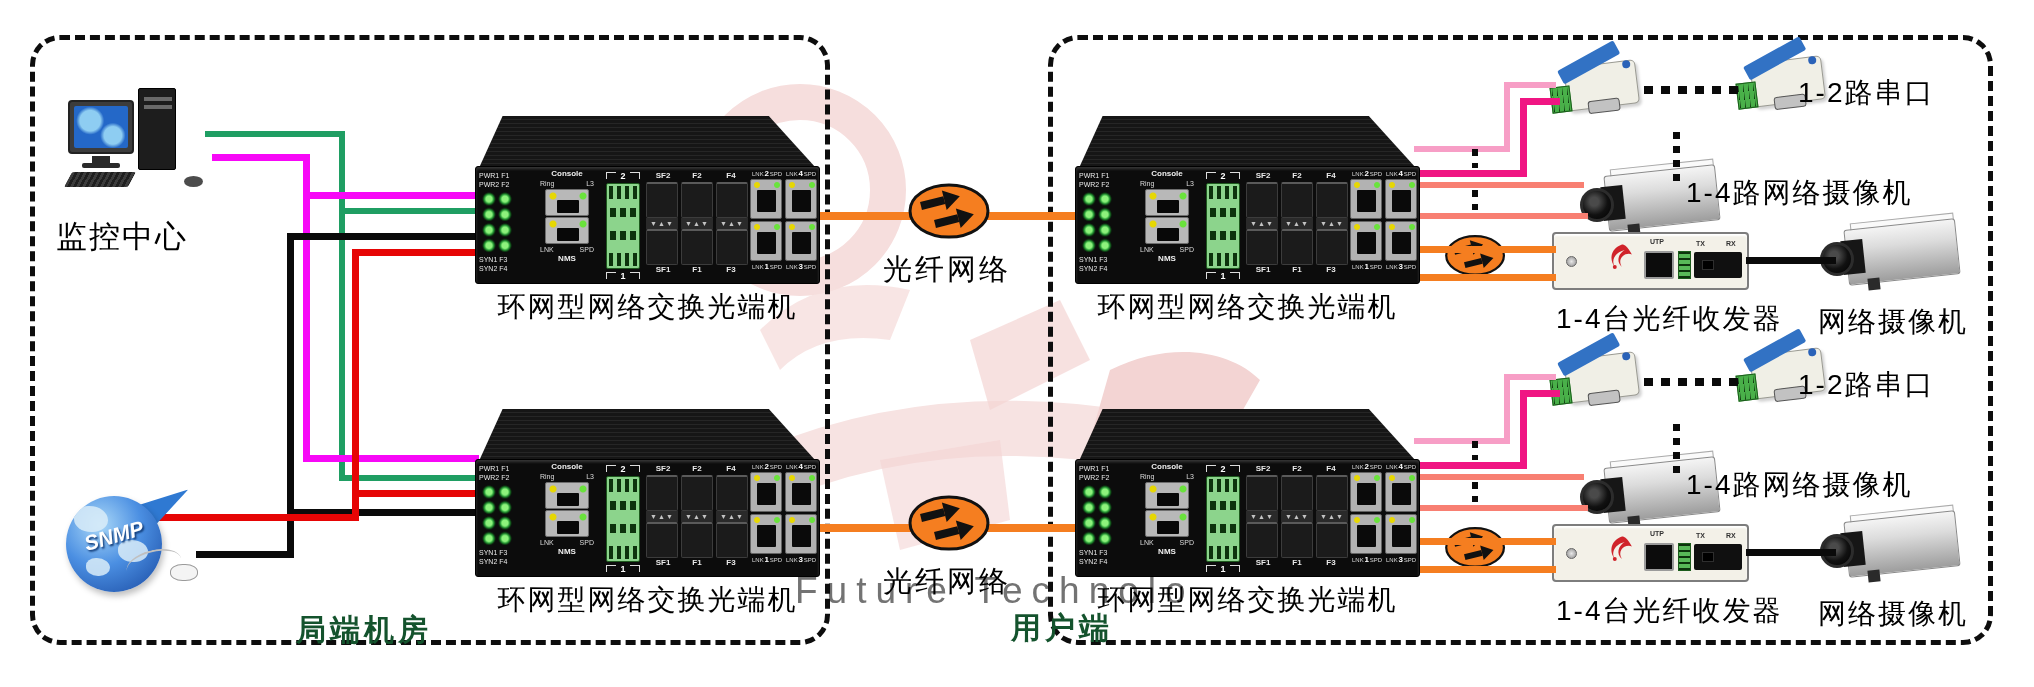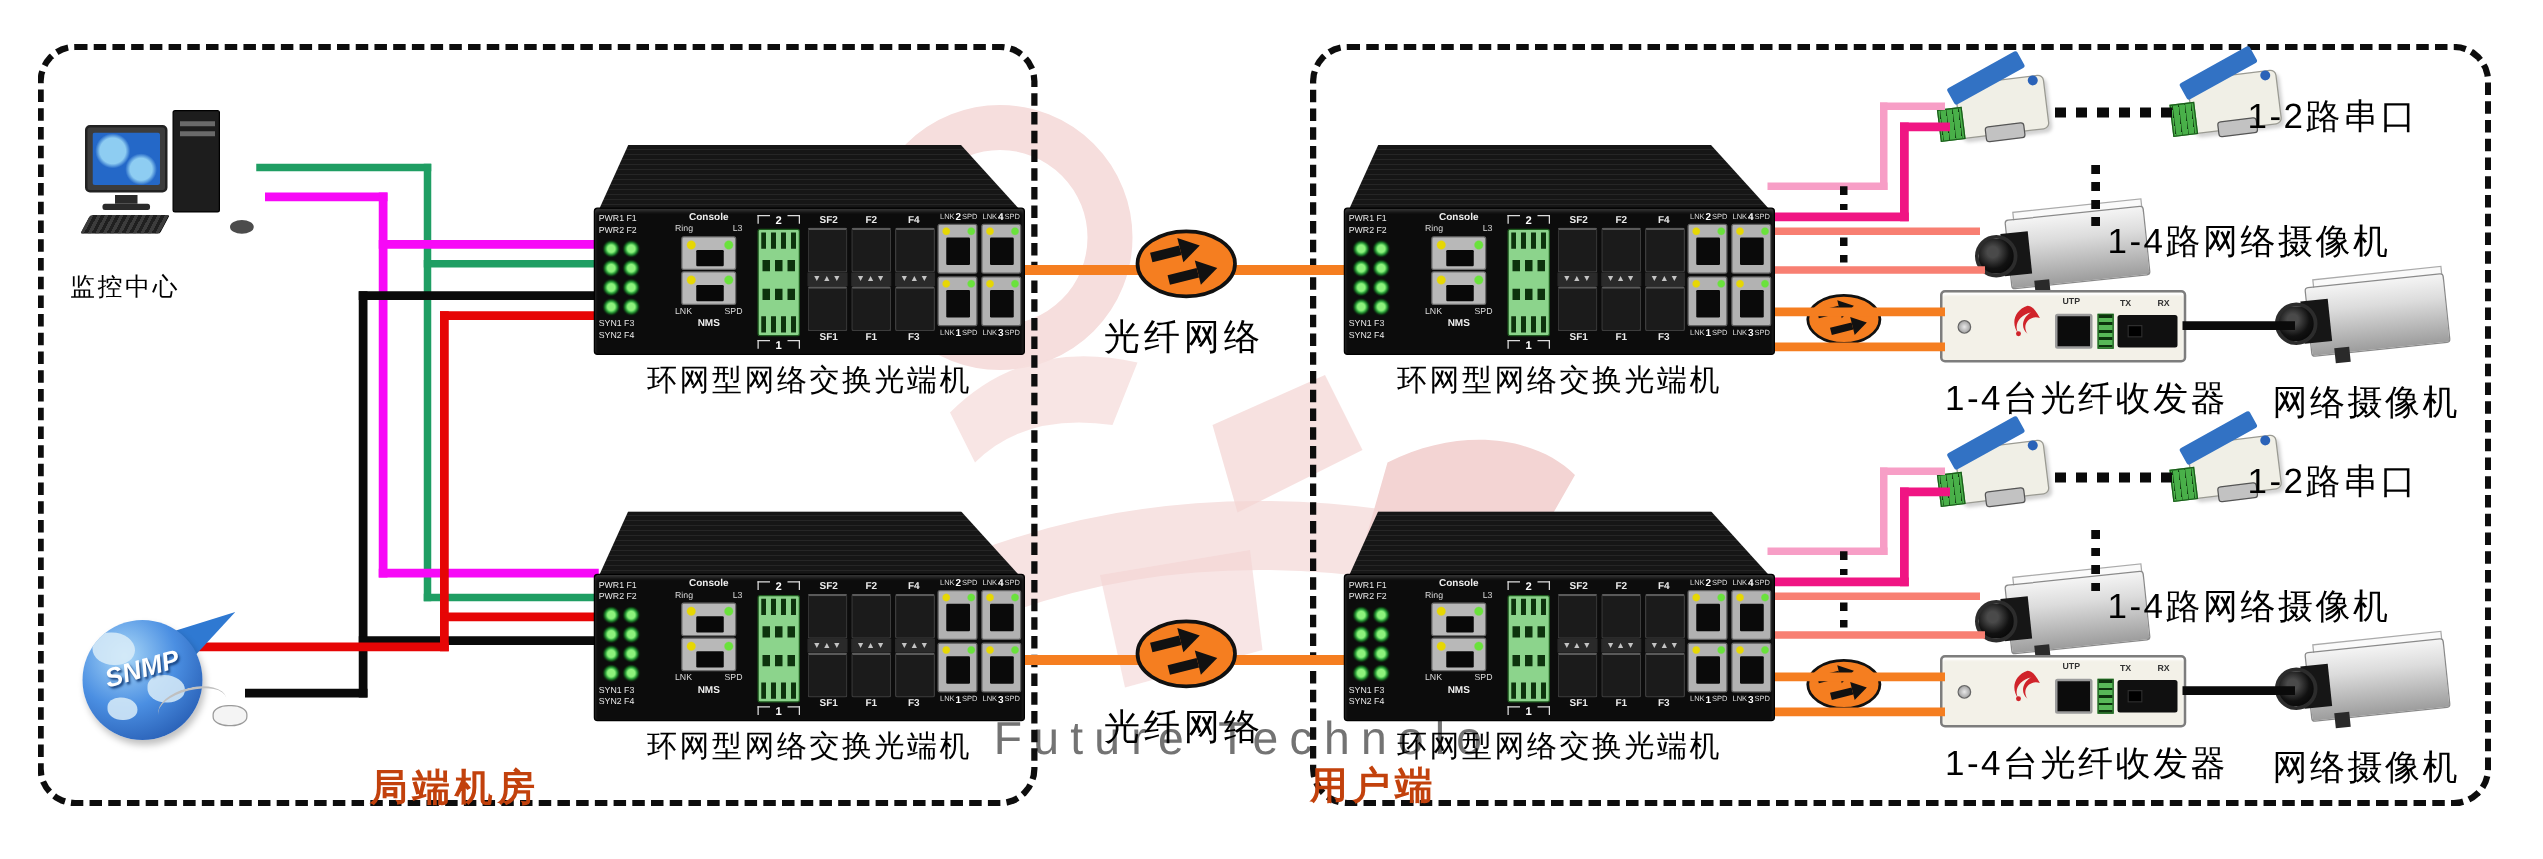--- a/index.html
+++ b/index.html
@@ -1,21 +1,21 @@
 <!DOCTYPE html>
 <html lang="zh"><head>
 <meta charset="utf-8">
 <style>
   html,body{margin:0;padding:0;background:#fff;font-family:"Liberation Sans",sans-serif;}
   #stage{position:relative;width:2034px;height:687px;background:#fff;overflow:hidden;}
   [data-name]{box-sizing:border-box;}
 
   
   .zone{position:absolute;border:5px dashed #0d0d0d;border-radius:30px;z-index:1;}
-  .zone-label{position:absolute;font-size:30px;font-weight:bold;color:#c2410c;z-index:4;letter-spacing:4px;}
+  .zone-label{position:absolute;font-size:30px;font-weight:bold;color:#14532d;z-index:4;letter-spacing:4px;}
 
   
   .wm{position:absolute;left:640px;top:40px;z-index:0;}
   .wm-text{position:absolute;left:795px;top:570px;font-size:37px;color:#737373;letter-spacing:9px;z-index:0;}
 
   
   .wire{position:absolute;z-index:2;}
   .w-green{background:#1f9e63;} .w-magenta{background:#f708f7;}
   .w-black{background:#0a0a0a;} .w-red{background:#e60505;}
   .w-lpink{background:#f79ec6;} .w-hpink{background:#f01583;}
@@ -64,21 +64,21 @@
   .latch{height:11px;font-size:7px;line-height:11px;color:#c4c4c4;text-align:center;letter-spacing:1px;background:#2a2a2a;}
   .sw-rj{position:absolute;left:274px;top:2px;width:68px;}
   .rjlabels{display:flex;}
   .rjlabels .grp{flex:1;display:flex;justify-content:space-between;align-items:center;padding:0 2px;}
   .rjlabels span{font-size:6px;color:#ddd;} .rjlabels b{font-size:8px;color:#fff;}
   .rjgrid{display:grid;grid-template-columns:1fr 1fr;gap:2px;margin:1px 0;}
   .rjp2{position:relative;width:32px;height:40px;background:#b2b2b2;border:1px solid #636363;border-radius:2px;
     background-image:radial-gradient(circle at 6px 5px,#e6d704 0 2.5px,transparent 3.5px),
                      radial-gradient(circle at 26px 5px,#6ae23c 0 2.5px,transparent 3.5px);}
   .rjp2 b{position:absolute;left:6px;top:10px;width:19px;height:22px;background:#0a0a0a;border-radius:1px;}
-  .sw-caption{position:absolute;left:0;top:172px;width:345px;text-align:center;font-size:24px;color:#000;letter-spacing:2px;white-space:nowrap;}
+  .sw-caption{position:absolute;left:0;top:172px;width:345px;text-align:center;font-size:28px;color:#000;letter-spacing:2px;white-space:nowrap;}
 
   
   .flink{position:absolute;width:264px;height:110px;z-index:2;}
   .flink .fline{position:absolute;left:0;top:34px;width:264px;height:8px;background:#f57e20;}
   .ficon{position:absolute;}
   .flabel{position:absolute;left:30px;top:72px;width:204px;text-align:center;font-size:29px;color:#000;letter-spacing:3px;}
 
   
   .rsection{position:absolute;left:1410px;top:0;width:620px;height:305px;z-index:2;}
   .rsection .cap{z-index:4;}
@@ -151,36 +151,36 @@
     <path d="M330 300 l90 -40 l30 60 l-100 50 z" fill="#f3d4d3" opacity="0.7"></path>
     <path d="M470 330 c60 -30 120 -20 150 10 l-40 70 c-40 -30 -80 -30 -130 -10 z" fill="#f3d4d3"></path>
     <path d="M240 420 l120 -20 l10 80 l-110 30 z" fill="#f3d4d3" opacity="0.6"></path>
     <path d="M120 290 q60 -60 150 -40 l-20 50 q-70 -10 -110 30 z" fill="#f6dedd" opacity="0.8"></path>
   </svg>
   <div class="wm-text" data-name="watermark-text">Future Technolo</div>
 
   <div class="zone" style="left:30px;top:35px;width:800px;height:610px;" data-name="central-office-zone"></div>
   <div class="zone" style="left:1048px;top:35px;width:945px;height:610px;" data-name="user-side-zone"></div>
   <div class="zone-label" style="left:296px;top:610px;" data-name="central-office-zone-label">局端机房</div>
-  <div class="zone-label" style="left:1048px;top:608px;" data-name="user-side-zone-label">用户端</div>
+  <div class="zone-label" style="left:1011px;top:608px;" data-name="user-side-zone-label">用户端</div>
 
   <div class="pc" data-name="monitoring-center-pc">
     <div class="pc-tower" data-name="pc-tower">
         <i style="top:8px;"></i>
         <i style="top:16px;"></i>
       </div>
     <div class="pc-monitor" data-name="pc-monitor">
         <div class="pc-screen" data-name="pc-screen"></div>
       </div>
     <div class="pc-stand" data-name="pc-stand"></div>
     <div class="pc-base" data-name="pc-stand-base"></div>
     <div class="pc-kb" data-name="pc-keyboard"></div>
     <div class="pc-mouse" data-name="pc-mouse"></div>
   </div>
-  <div class="cap" style="left:56px;top:216px;font-size:20px;" data-name="monitoring-center-label">监控中心</div>
+  <div class="cap" style="left:56px;top:216px;font-size:31px;" data-name="monitoring-center-label">监控中心</div>
 
   <div class="snmp" data-name="snmp-management-node">
     <div class="wing" data-name="snmp-swoosh"></div>
     <div class="globe" data-name="snmp-globe-icon">
       <i style="left:8px;top:10px;width:34px;height:26px;"></i>
       <i style="left:52px;top:44px;width:30px;height:22px;"></i>
       <i style="left:20px;top:62px;width:24px;height:18px;"></i>
     </div>
     <div class="globe-text" data-name="snmp-globe-text">SNMP</div>
     <div class="snmp-cable" data-name="mouse-cable"></div>

